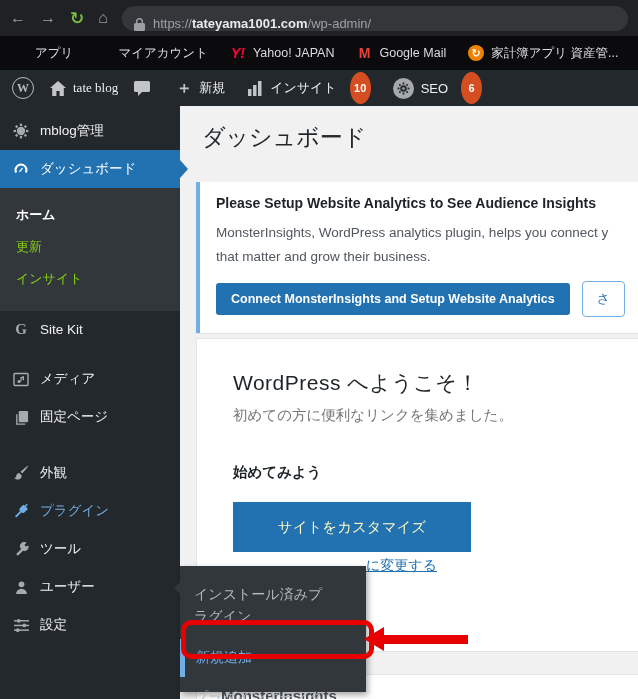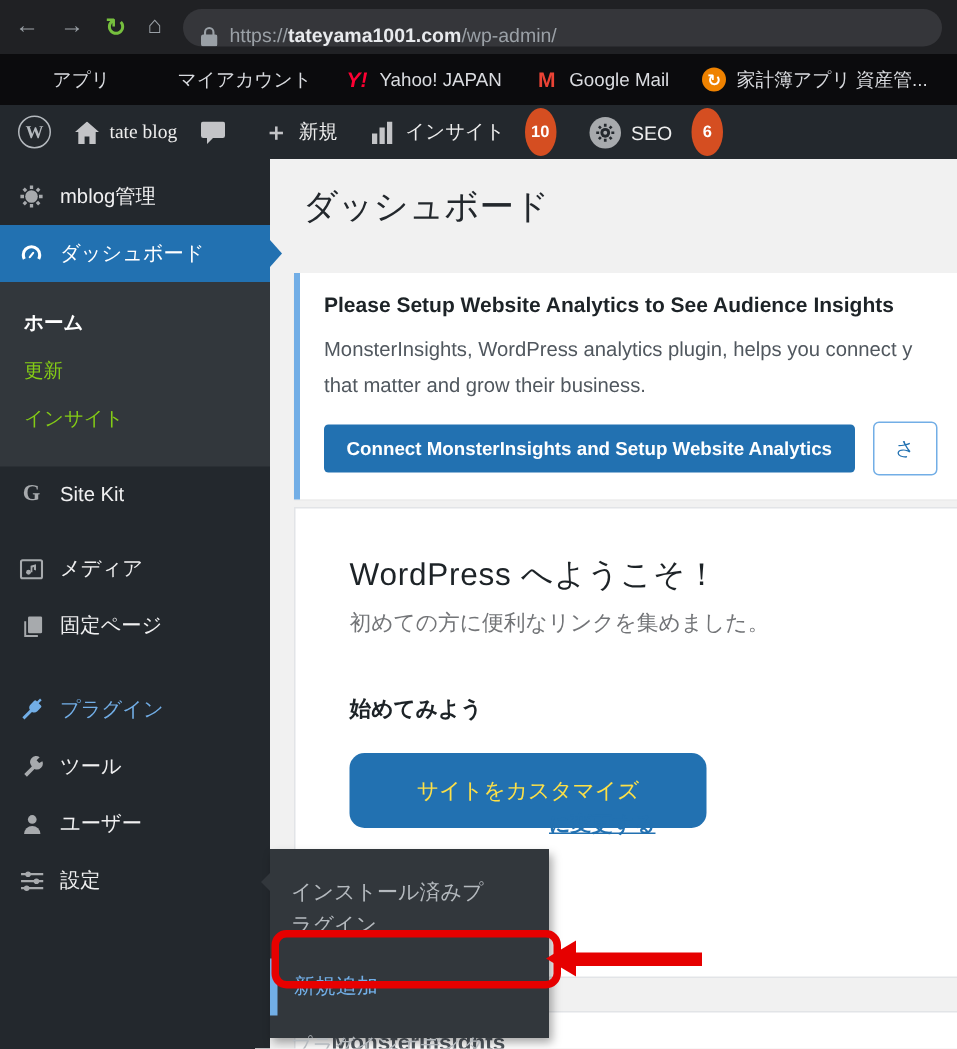--- a/index.html
+++ b/index.html
@@ -97,26 +97,26 @@
     border-radius:4px; padding:8px 14px; font-size:13px; cursor:pointer; font-family:inherit;
   }
   .welcome-panel {
     position:absolute; left:16px; top:232px; width:660px; height:314px;
     background:#fff; border:1px solid #e2e4e7; padding:30px 36px;
   }
   .welcome-title { font-size:21px; font-weight:400; color:#1d2327; letter-spacing:.5px; }
   .welcome-sub { margin-top:9px; font-size:14.5px; color:#737578; }
   .welcome-h3 { margin-top:38px; font-size:14.5px; font-weight:bold; color:#1d2327; }
   .btn-customize {
-    margin-top:20px; display:block; background:#2271b1; color:#fde047; border:none;
-    border-radius:10px; width:238px; height:50px; font-size:14.5px; cursor:pointer;
+    margin-top:20px; display:block; background:#2271b1; color:#fef9c3; border:none;
+    border-radius:0; width:238px; height:50px; font-size:14.5px; cursor:pointer;
     font-family:inherit;
   }
-  .theme-link { position:absolute; left:169px; top:202px; font-size:14px;
-    color:#2271b1; text-decoration:underline;font-weight:bold; }
+  .theme-link { position:absolute; left:169px; top:218px; font-size:14px;
+    color:#2271b1; text-decoration:underline; }
   .mi-widget {
     position:absolute; left:16px; top:568px; width:660px; height:40px;
     background:#fff; border:1px solid #e2e4e7; padding:12px 16px 0 24px;
   }
   .mi-widget-title { font-size:15px; font-weight:bold; color:#50575e; }
   
   .flyout {
     position:absolute; left:180px; top:566px; width:186px; height:126px;
     background:#32373c; box-shadow:2px 3px 6px rgba(0,0,0,.35); z-index:50;
     padding-top:12px;
@@ -318,20 +318,28 @@
     <div class="menu-item">
       <span class="mi-ico">
         <svg width="15" height="15" viewBox="0 0 16 16">
             <rect fill="currentColor" x="5" y="1" width="10" height="12" rx="1"></rect>
             <path fill="none" stroke="currentColor" stroke-width="1.4" d="M3 4.5V15h9"></path>
           </svg>
       </span>
       <span>固定ページ</span>
     </div>
     <div class="side-sep-l"></div>
+    <div class="menu-item">
+      <span class="mi-ico">
+        <svg width="16" height="16" viewBox="0 0 16 16">
+            <path fill="currentColor" d="M15.5 0.5c-2.2 1.1-6.3 4.7-7.9 6.3l1.6 1.6c1.6-1.6 5.2-5.7 6.3-7.9zM6.3 8C4.6 8 3.2 9.4 3.2 11.1c0 1-.8 1.8-1.9 2.1 1 .9 2.4 1.4 3.7 1.4 2.1 0 3.8-1.7 3.8-3.8z"></path>
+          </svg>
+      </span>
+      <span>外観</span>
+    </div>
     <div class="menu-item hoverblue">
       <span class="mi-ico">
         <svg width="16" height="16" viewBox="0 0 16 16">
             <path fill="currentColor" d="M10.2 1.2l1.5 1.5 2-2 1.1 1.1-2 2 1.5 1.5a1 1 0 0 1 0 1.4l-2.4 2.4a3 3 0 0 1-3.6.5l-5 5-1.4-1.4 5-5a3 3 0 0 1 .5-3.6l2.4-2.4a1 1 0 0 1 1.4 0z"></path>
           </svg>
       </span>
       <span>プラグイン</span>
     </div>
     <div class="menu-item">
       <span class="mi-ico">

